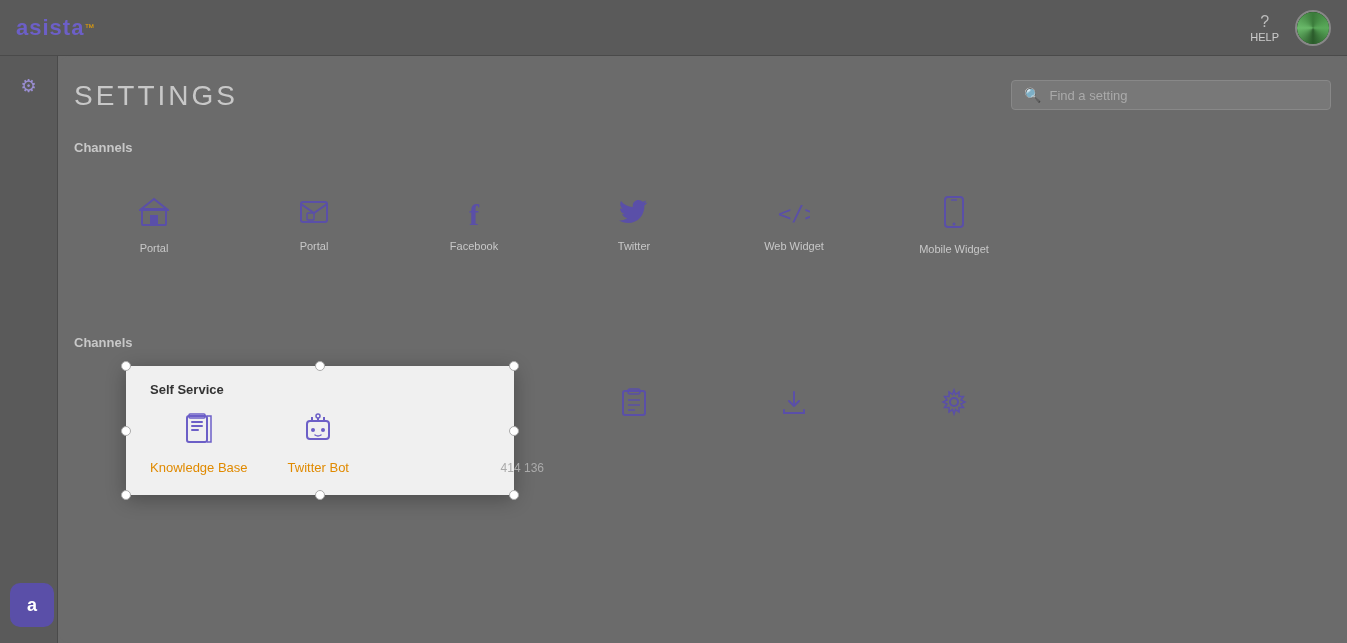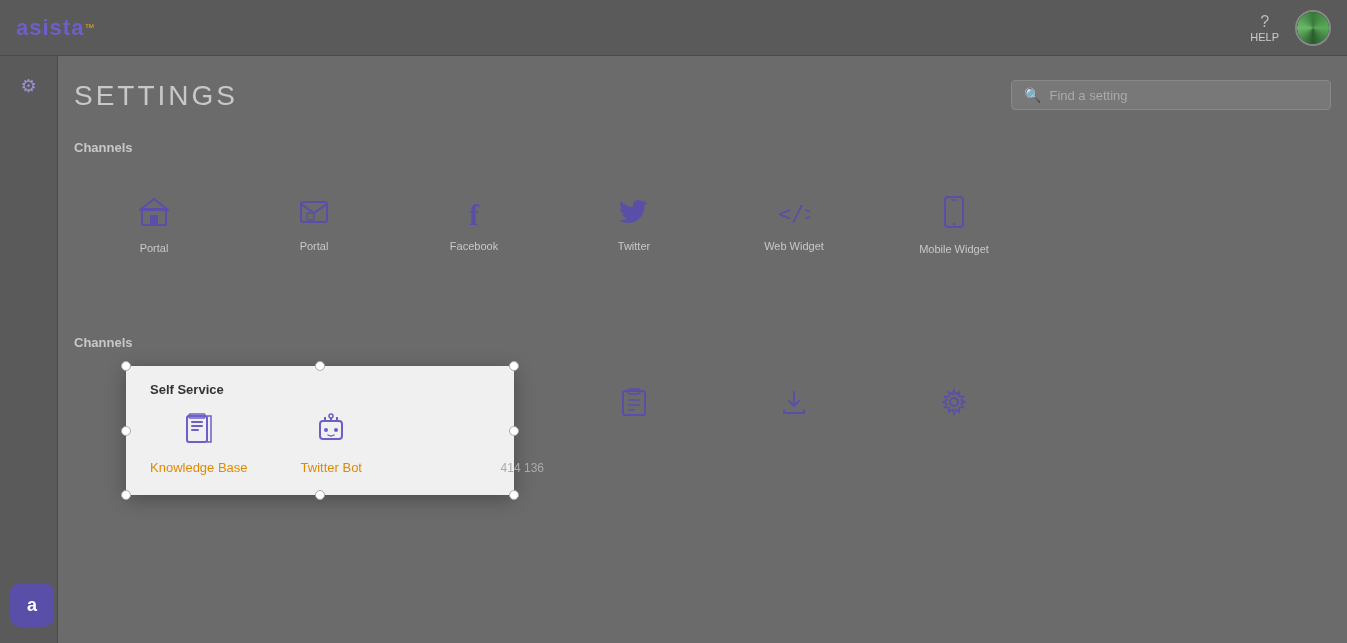--- a/index.html
+++ b/index.html
@@ -198,21 +198,21 @@
       box-shadow: 0 4px 20px rgba(0,0,0,0.3);
     }
     .self-service-title {
       font-size: 13px;
       font-weight: 700;
       color: #333;
       margin-bottom: 16px;
     }
     .self-service-items {
       display: flex;
-      gap: 53px;
+      gap: 40px;
     }
     .self-service-item {
       display: flex;
       flex-direction: column;
       align-items: center;
       gap: 8px;
       cursor: pointer;
     }
     .self-service-icon {
       font-size: 28px;

